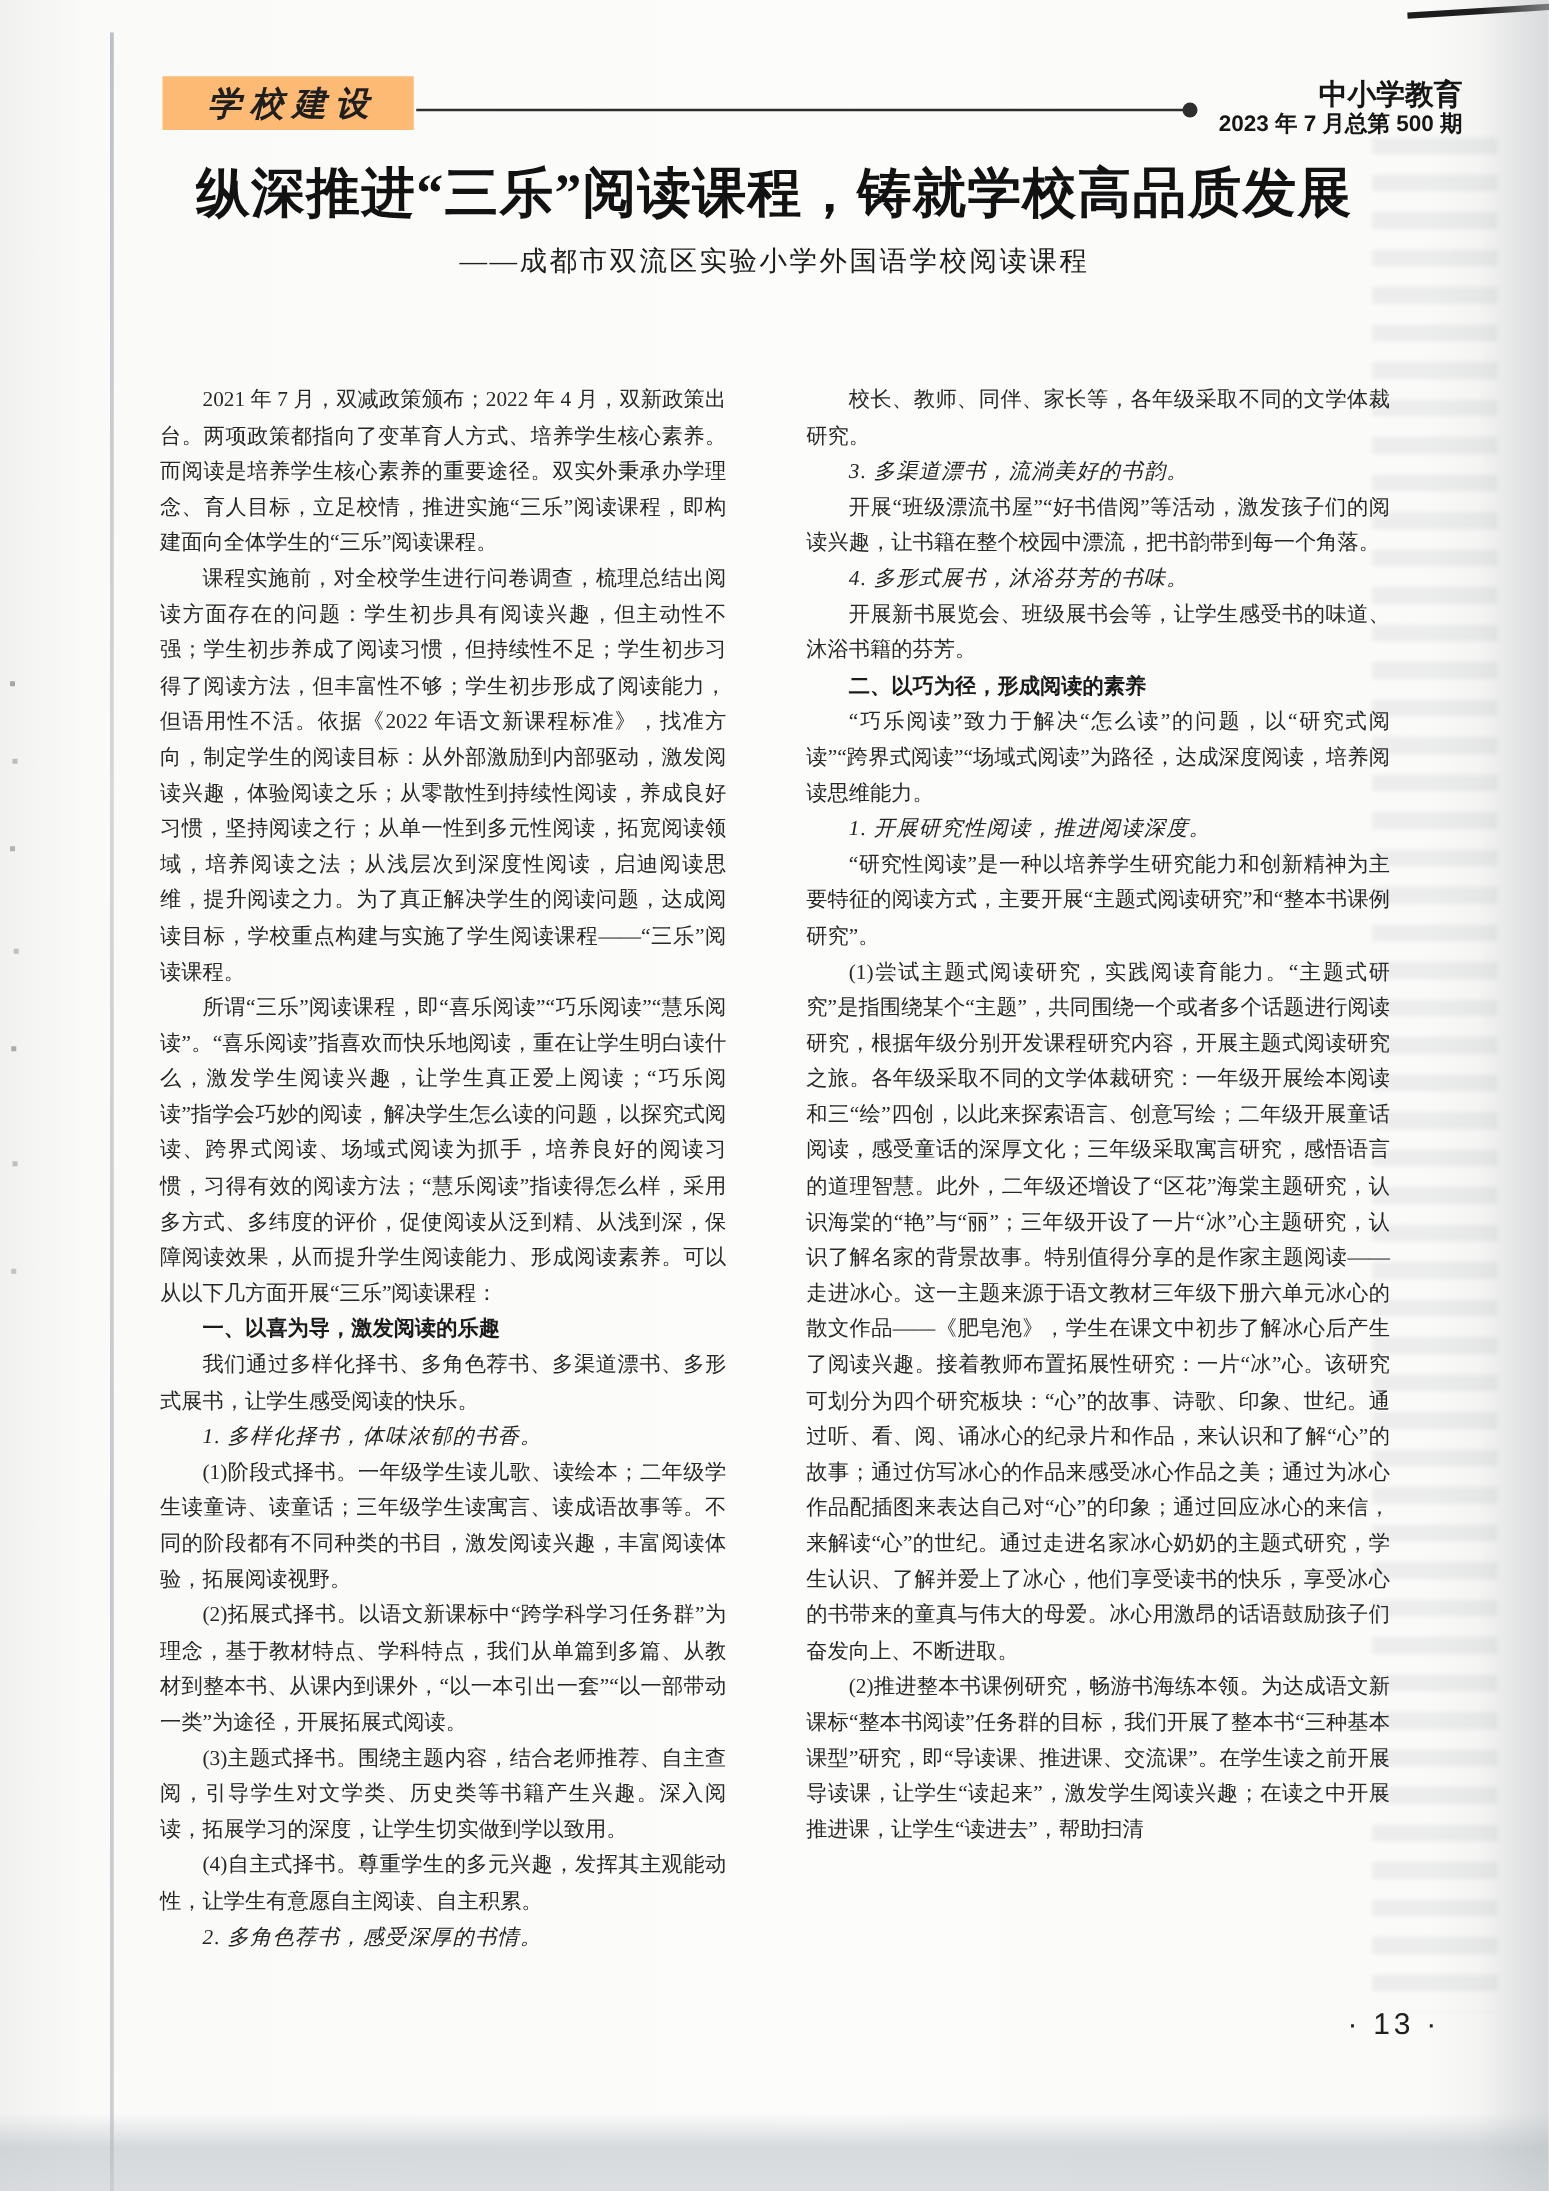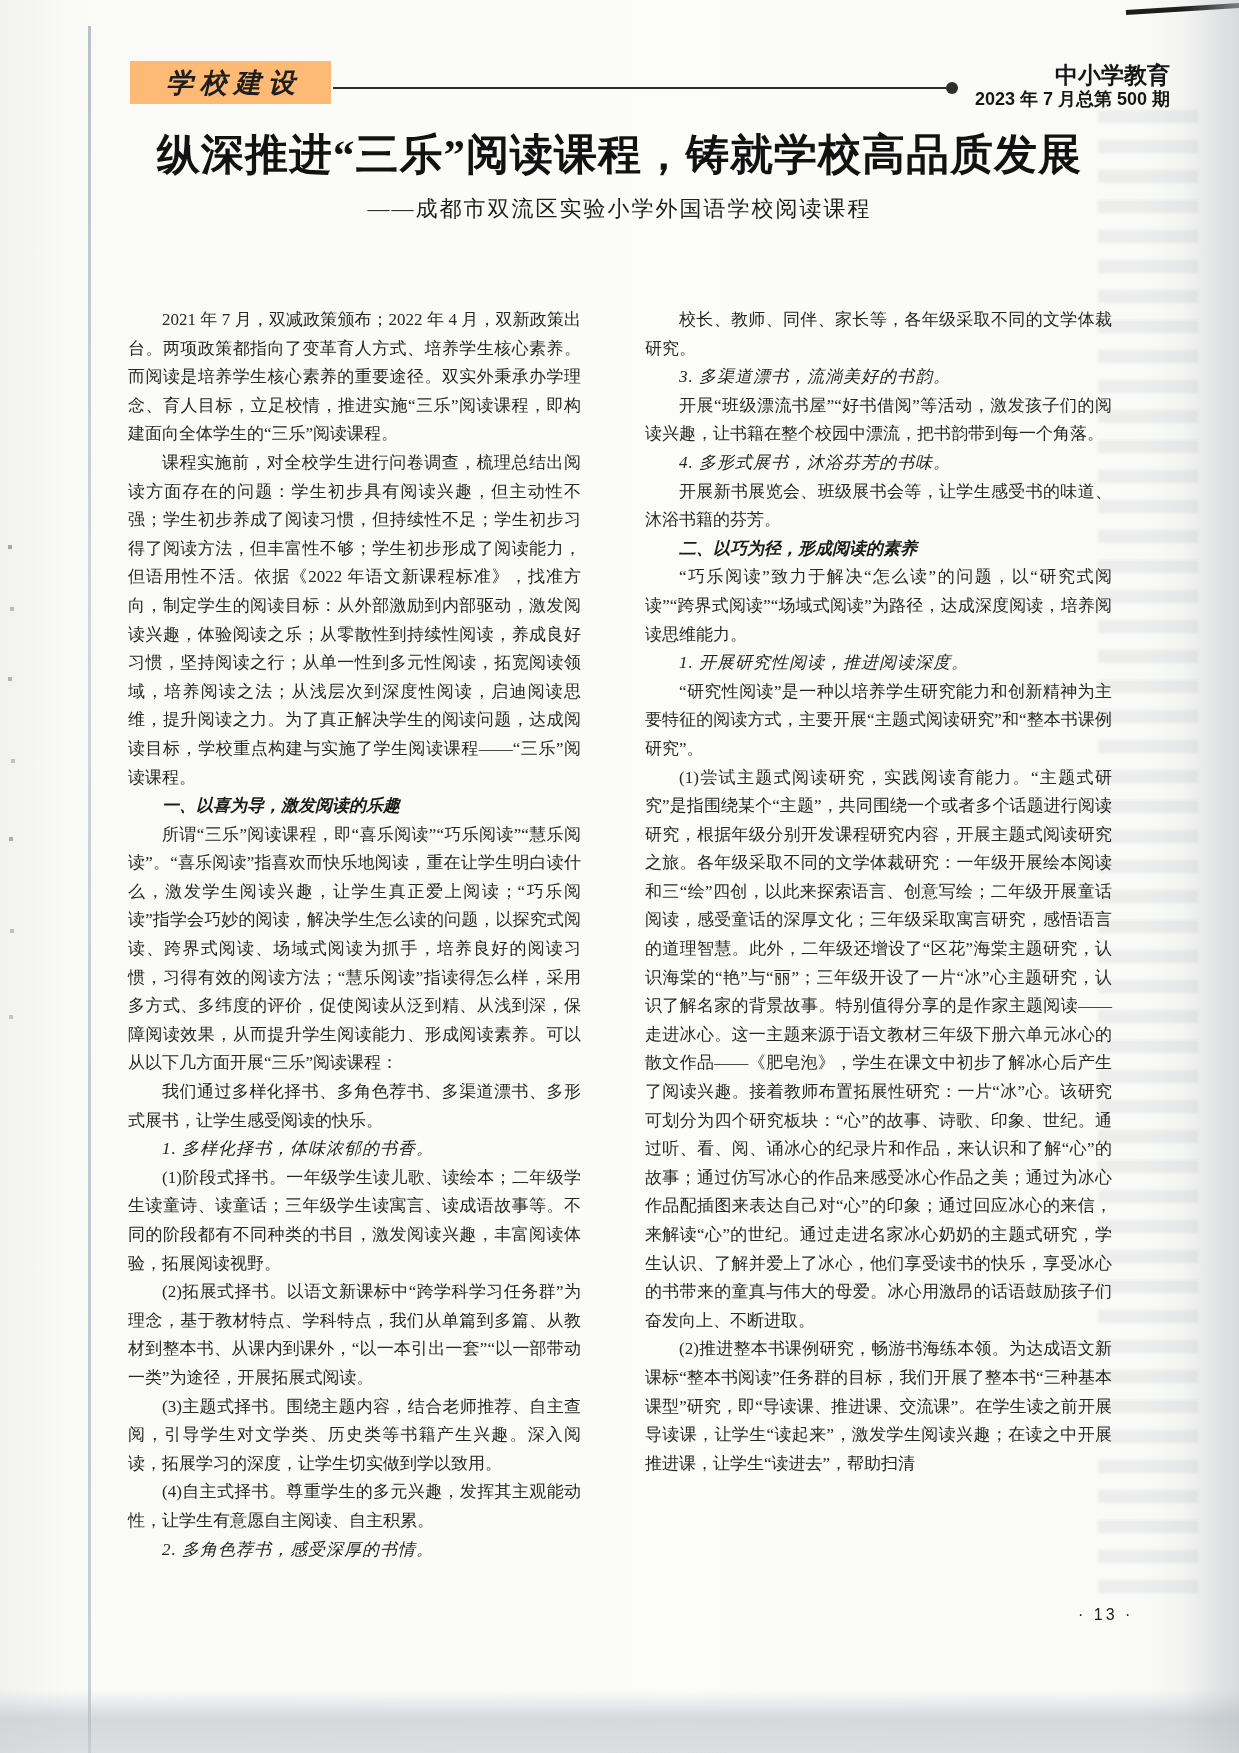--- a/index.html
+++ b/index.html
@@ -45,25 +45,25 @@
   .subtitle{position:absolute;left:0;top:194px;width:1239px;margin:0;text-align:center;
     font-size:22px;font-weight:normal;color:#1e1e1e;letter-spacing:2px;}
   .authors{position:absolute;left:0;top:253px;width:1239px;text-align:center;
     font-family:"Liberation Sans",sans-serif;font-weight:bold;font-size:18px;color:#1c1c1c;letter-spacing:1px;}
 
   
   .col{position:absolute;top:306px;font-size:17px;line-height:28.6px;color:#272727;text-align:justify;}
   .col-left{left:128px;width:453px;}
   .col-right{left:645px;width:467px;}
   .blk{margin:0;text-indent:2em;}
-  .blk.heading{font-family:"Liberation Sans",sans-serif;font-weight:bold;color:#1b1b1b;text-align:left;font-style:italic;}
+  .blk.heading{font-family:"Liberation Sans",sans-serif;font-weight:bold;color:#1b1b1b;text-align:left;}
   .blk.subheading{font-style:italic;color:#232323;letter-spacing:1px;text-align:left;}
 
   .pagenum{position:absolute;left:1078px;top:1606px;font-family:"Liberation Sans",sans-serif;
-    font-size:16px;color:#202020;letter-spacing:3px;}
+    font-size:24px;color:#202020;letter-spacing:3px;}
 </style>
 </head>
 <body>
 
 <div class="page">
 
   <div class="edge-line-left"></div>
   <div class="margin-ticks"></div>
   <div class="corner-mark"></div>
   <div class="bleed-right"></div>
@@ -79,22 +79,22 @@
       <div class="ji">2023 年 7 月总第 500 期</div>
     </div>
   </div>
 
   <h1 class="title">纵深推进“三乐”阅读课程，铸就学校高品质发展</h1>
   <h2 class="subtitle">——成都市双流区实验小学外国语学校阅读课程</h2>
 
   <div class="col col-left">
       <p class="blk body">2021 年 7 月，双减政策颁布；2022 年 4 月，双新政策出台。两项政策都指向了变革育人方式、培养学生核心素养。而阅读是培养学生核心素养的重要途径。双实外秉承办学理念、育人目标，立足校情，推进实施“三乐”阅读课程，即构建面向全体学生的“三乐”阅读课程。</p>
       <p class="blk body">课程实施前，对全校学生进行问卷调查，梳理总结出阅读方面存在的问题：学生初步具有阅读兴趣，但主动性不强；学生初步养成了阅读习惯，但持续性不足；学生初步习得了阅读方法，但丰富性不够；学生初步形成了阅读能力，但语用性不活。依据《2022 年语文新课程标准》，找准方向，制定学生的阅读目标：从外部激励到内部驱动，激发阅读兴趣，体验阅读之乐；从零散性到持续性阅读，养成良好习惯，坚持阅读之行；从单一性到多元性阅读，拓宽阅读领域，培养阅读之法；从浅层次到深度性阅读，启迪阅读思维，提升阅读之力。为了真正解决学生的阅读问题，达成阅读目标，学校重点构建与实施了学生阅读课程——“三乐”阅读课程。</p>
+      <p class="blk body">所谓“三乐”阅读课程，即“喜乐阅读”“巧乐阅读”“慧乐阅读”。“喜乐阅读”指喜欢而快乐地阅读，重在让学生明白读什么，激发学生阅读兴趣，让学生真正爱上阅读；“巧乐阅读”指学会巧妙的阅读，解决学生怎么读的问题，以探究式阅读、跨界式阅读、场域式阅读为抓手，培养良好的阅读习惯，习得有效的阅读方法；“慧乐阅读”指读得怎么样，采用多方式、多纬度的评价，促使阅读从泛到精、从浅到深，保障阅读效果，从而提升学生阅读能力、形成阅读素养。可以从以下几方面开展“三乐”阅读课程：</p>
       <p class="blk heading">一、以喜为导，激发阅读的乐趣</p>
-      <p class="blk body">所谓“三乐”阅读课程，即“喜乐阅读”“巧乐阅读”“慧乐阅读”。“喜乐阅读”指喜欢而快乐地阅读，重在让学生明白读什么，激发学生阅读兴趣，让学生真正爱上阅读；“巧乐阅读”指学会巧妙的阅读，解决学生怎么读的问题，以探究式阅读、跨界式阅读、场域式阅读为抓手，培养良好的阅读习惯，习得有效的阅读方法；“慧乐阅读”指读得怎么样，采用多方式、多纬度的评价，促使阅读从泛到精、从浅到深，保障阅读效果，从而提升学生阅读能力、形成阅读素养。可以从以下几方面开展“三乐”阅读课程：</p>
       <p class="blk body">我们通过多样化择书、多角色荐书、多渠道漂书、多形式展书，让学生感受阅读的快乐。</p>
       <p class="blk subheading">1. 多样化择书，体味浓郁的书香。</p>
       <p class="blk body">(1)阶段式择书。一年级学生读儿歌、读绘本；二年级学生读童诗、读童话；三年级学生读寓言、读成语故事等。不同的阶段都有不同种类的书目，激发阅读兴趣，丰富阅读体验，拓展阅读视野。</p>
       <p class="blk body">(2)拓展式择书。以语文新课标中“跨学科学习任务群”为理念，基于教材特点、学科特点，我们从单篇到多篇、从教材到整本书、从课内到课外，“以一本引出一套”“以一部带动一类”为途径，开展拓展式阅读。</p>
       <p class="blk body">(3)主题式择书。围绕主题内容，结合老师推荐、自主查阅，引导学生对文学类、历史类等书籍产生兴趣。深入阅读，拓展学习的深度，让学生切实做到学以致用。</p>
       <p class="blk body">(4)自主式择书。尊重学生的多元兴趣，发挥其主观能动性，让学生有意愿自主阅读、自主积累。</p>
       <p class="blk subheading">2. 多角色荐书，感受深厚的书情。</p>
     </div>
   <div class="col col-right">
       <p class="blk body">校长、教师、同伴、家长等，各年级采取不同的文学体裁研究。</p>

